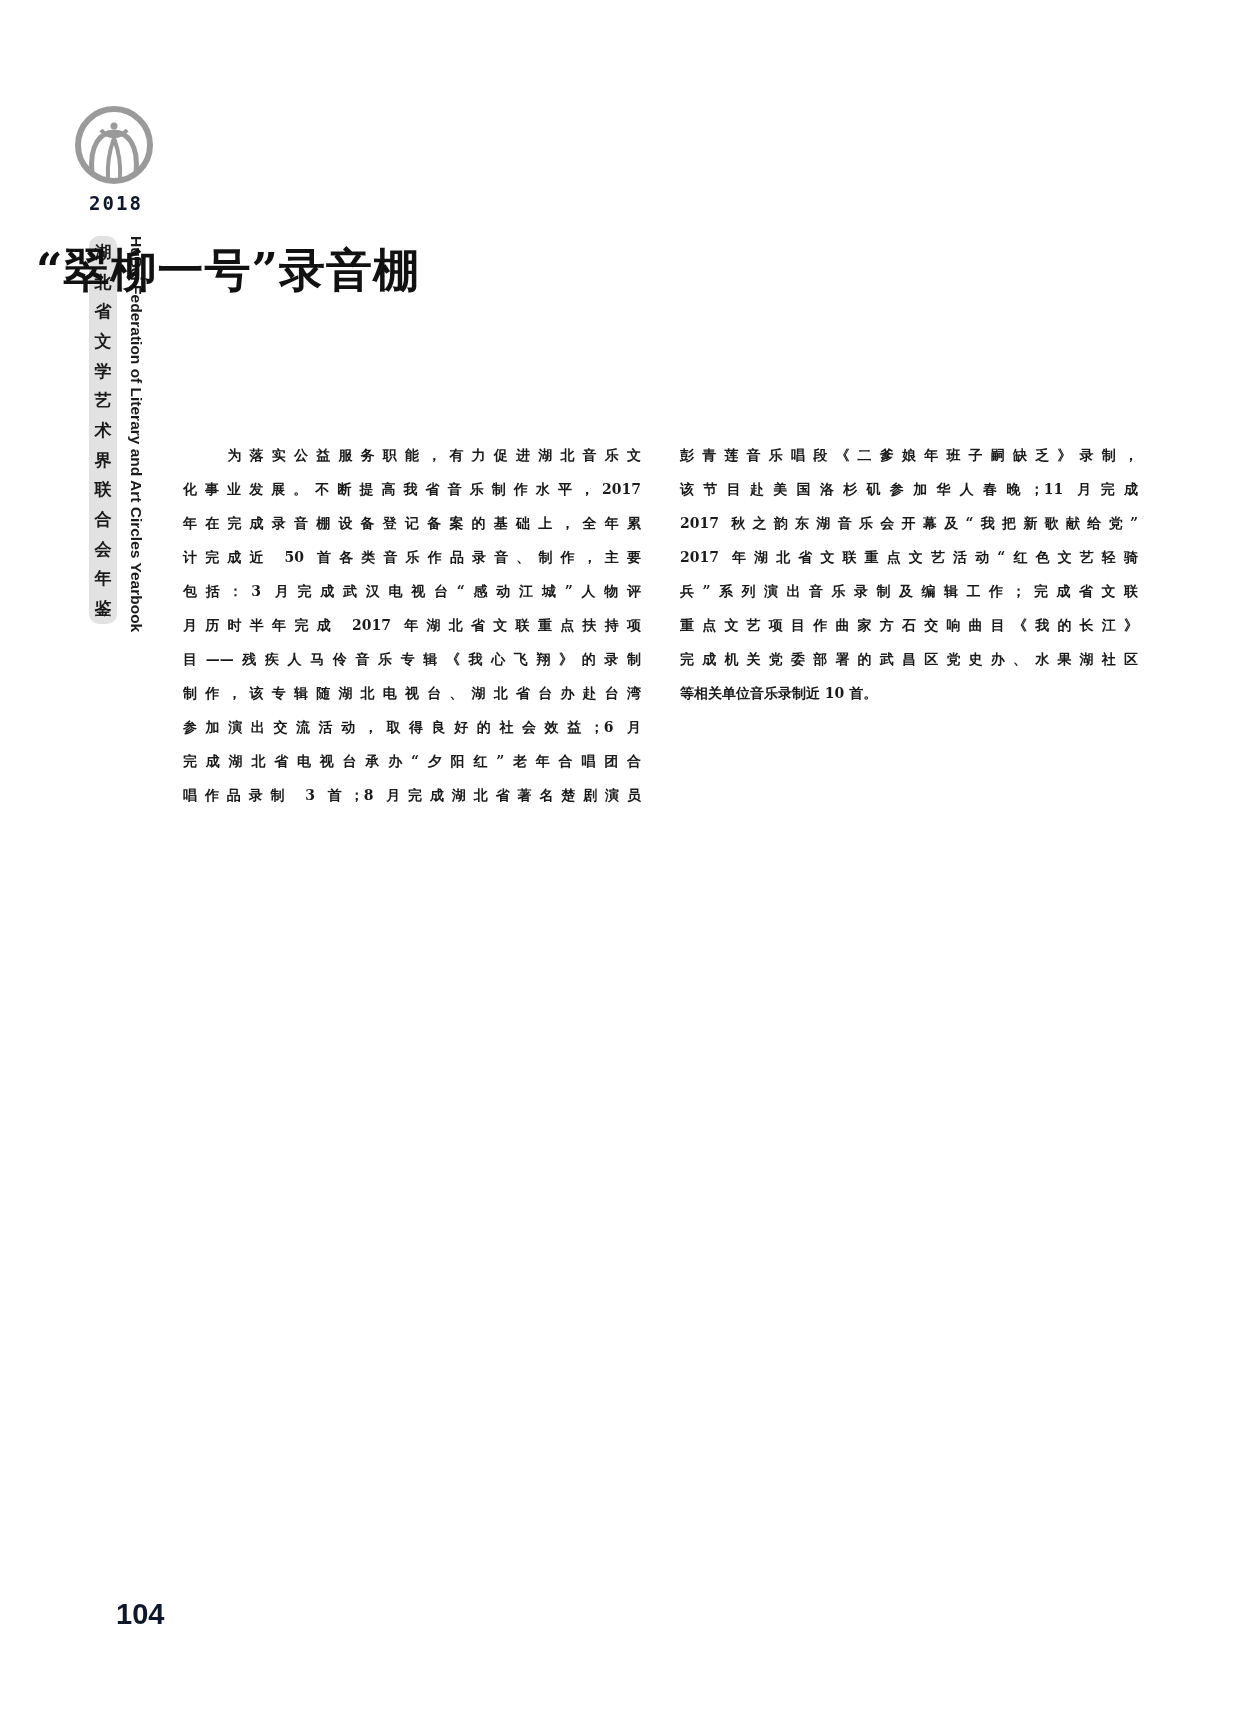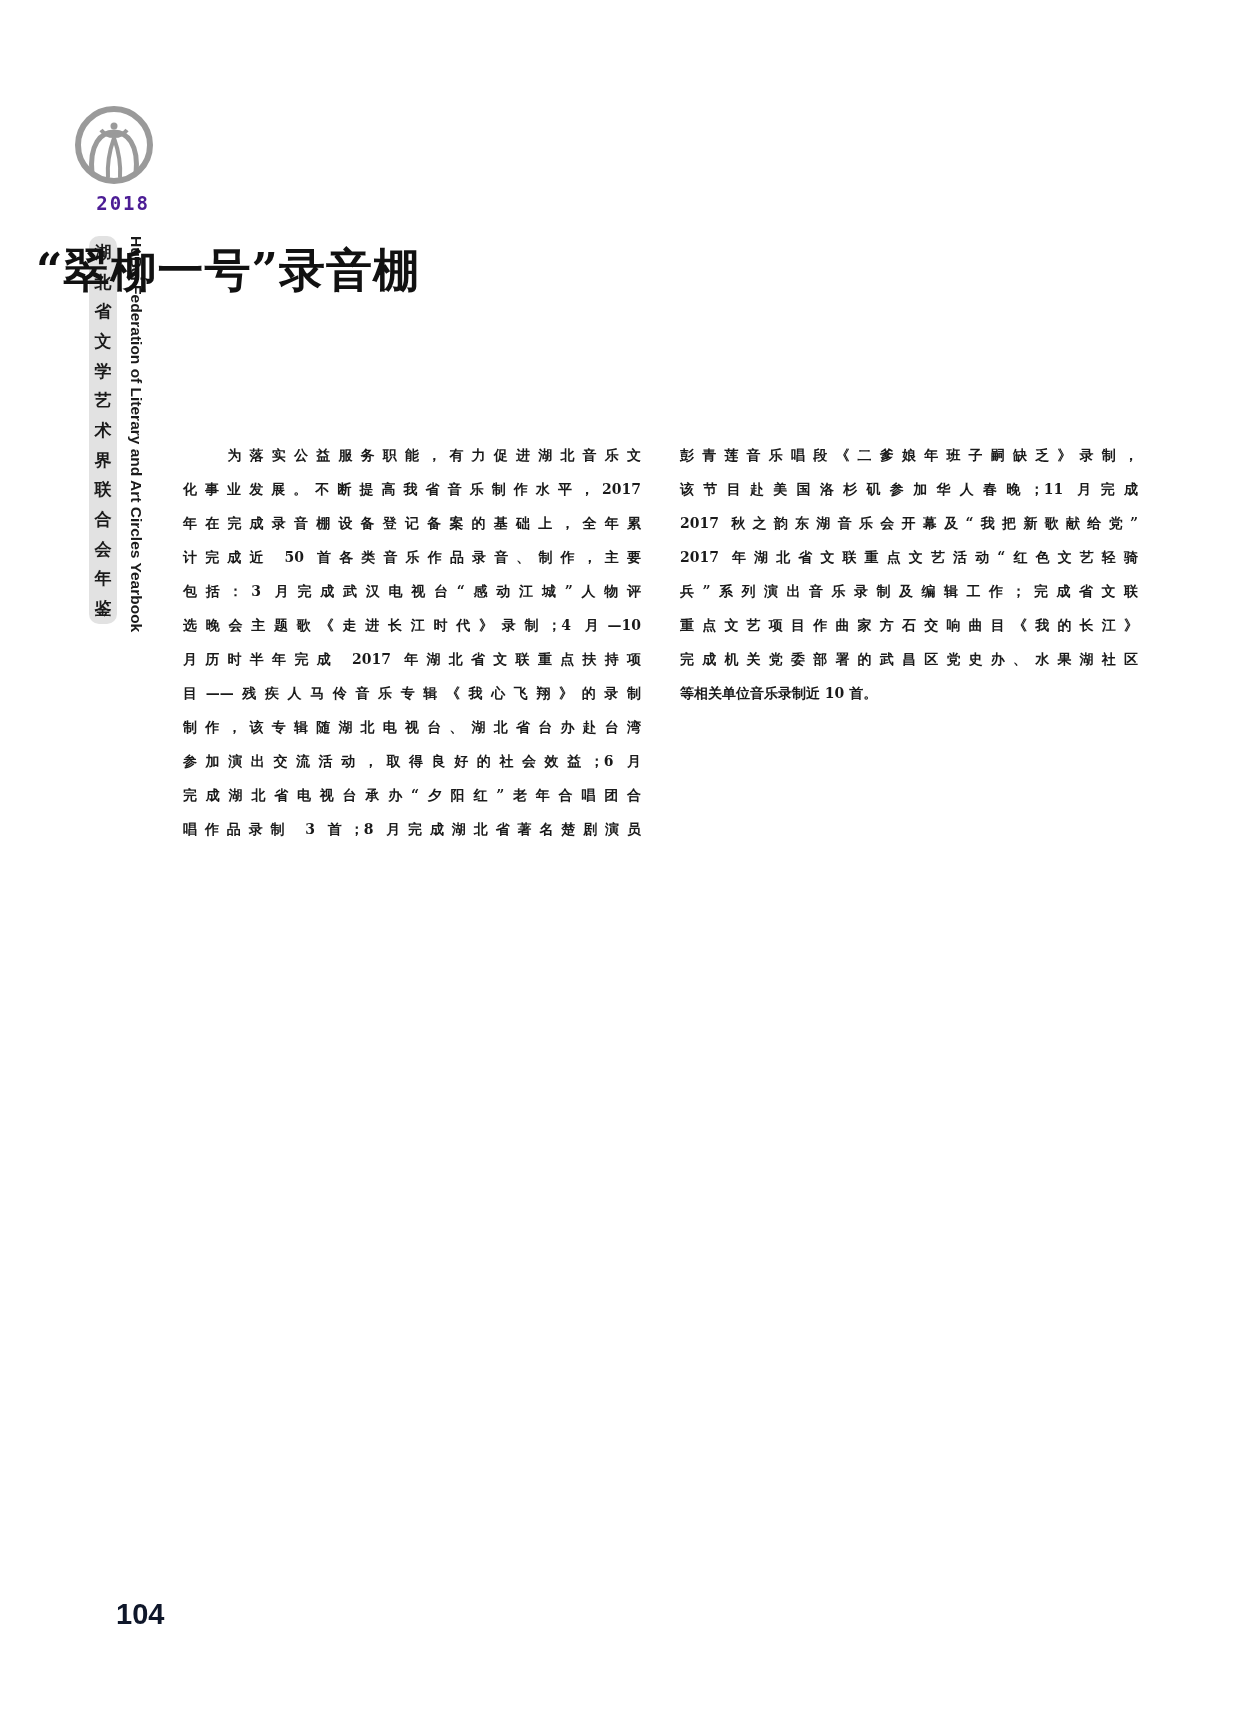--- a/index.html
+++ b/index.html
@@ -20,26 +20,26 @@
     left: 73px;
     top: 104px;
     width: 82px;
     height: 82px;
   }
   .year {
     position: absolute;
     left: 82px;
     top: 192px;
     width: 68px;
-    text-align: right;
+    text-align: center;
     font-family: "DejaVu Sans Mono", "Liberation Mono", monospace;
     font-weight: bold;
     font-size: 19px;
     letter-spacing: 2px;
-    color: #4c1d95;
+    color: #0f172a;
   }
   .side-band {
     position: absolute;
     left: 89px;
     top: 236px;
     width: 28px;
     height: 388px;
     background: #e2e2e2;
     border-radius: 10px;
     display: flex;
@@ -153,21 +153,20 @@
 <div class="side-english">HuBei Federation of Literary and Art Circles Yearbook</div>
 
 <h1 class="title" style="margin:0;">“翠柳一号”录音棚</h1>
 
 <div class="col col-left">
   <span class="line">　　为落实公益服务职能，有力促进湖北音乐文</span>
   <span class="line">化事业发展。不断提高我省音乐制作水平，2017</span>
   <span class="line">年在完成录音棚设备登记备案的基础上，全年累</span>
   <span class="line">计完成近 50 首各类音乐作品录音、制作，主要</span>
   <span class="line">包括：3 月完成武汉电视台“感动江城”人物评</span>
-  <span class="line">选晚会主题歌《走进长江时代》录制；4 月—10</span>
   <span class="line">月历时半年完成 2017 年湖北省文联重点扶持项</span>
   <span class="line">目——残疾人马伶音乐专辑《我心飞翔》的录制</span>
   <span class="line">制作，该专辑随湖北电视台、湖北省台办赴台湾</span>
   <span class="line">参加演出交流活动，取得良好的社会效益；6 月</span>
   <span class="line">完成湖北省电视台承办“夕阳红”老年合唱团合</span>
   <span class="line">唱作品录制 3 首；8 月完成湖北省著名楚剧演员</span>
 </div>
 
 <div class="col col-right">
   <span class="line">彭青莲音乐唱段《二爹娘年班子嗣缺乏》录制，</span>

